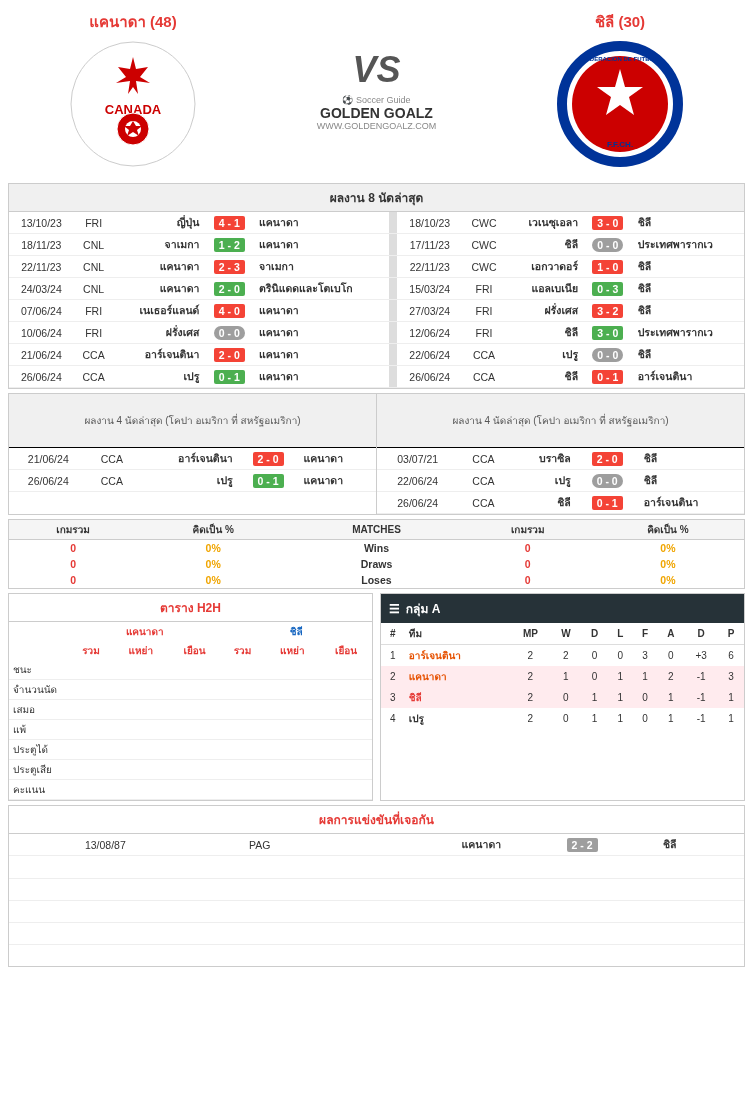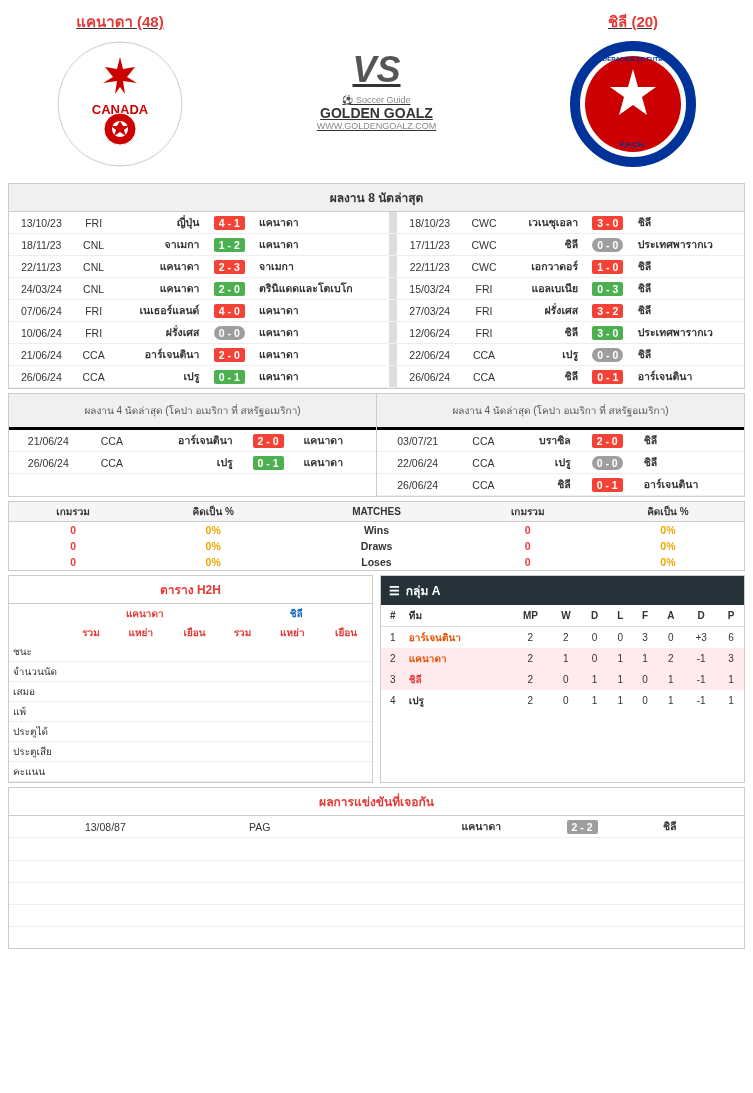--- a/index.html
+++ b/index.html
@@ -8,23 +8,22 @@
       font-size: 11px;
       background: #fff;
       width: 753px;
       min-height: 1093px;
       color: #333;
     }
     .header-section {
       display: flex;
       align-items: center;
       justify-content: space-between;
-      padding: 10px 20px;
+      padding: 10px 33px;
       background: #fff;
-      text-decoration: underline;
     }
     .team-header {
       display: flex;
       flex-direction: column;
       align-items: center;
       width: 200px;
     }
     .team-name-canada {
       color: #e53935;
       font-weight: bold;
@@ -215,22 +214,22 @@
       flex: 1;
       border-right: 1px solid #ccc;
     }
     .right-matches {
       flex: 1;
     }
     .sub-section-header {
       background: #f0f0f0;
       text-align: center;
       font-size: 10px;
-      padding: 9px;
-      border-bottom: 3px solid #000000;
+      padding: 19px;
+      border-bottom: 1px solid #000000;
       color: #555;
     }
   </style>
 </head>
 <body>
 
 <div class="header-section">
   <div class="team-header">
     <div class="team-name-canada">แคนาดา (48)</div>
 
@@ -249,21 +248,21 @@
   <div class="vs-center">
     <div class="vs-text">VS</div>
     <div class="brand-text">
       <div>⚽ Soccer Guide</div>
       <div style="font-size:14px;font-weight:bold;color:#333;">GOLDEN GOALZ</div>
       <div>WWW.GOLDENGOALZ.COM</div>
     </div>
   </div>
 
   <div class="team-header">
-    <div class="team-name-chile">ชิลี (20)</div>
+    <div class="team-name-chile">ชิลี (30)</div>
 
     <svg class="logo-chile" viewBox="0 0 130 130">
       <circle cx="65" cy="65" r="62" fill="#fff" stroke="#ccc" stroke-width="1"></circle>
 
       <circle cx="65" cy="65" r="58" fill="none" stroke="#003399" stroke-width="10"></circle>
 
       <circle cx="65" cy="65" r="48" fill="#cc0000"></circle>
 
       <polygon points="65,30 70,48 88,48 74,58 79,76 65,66 51,76 56,58 42,48 60,48" fill="#fff"></polygon>
 

